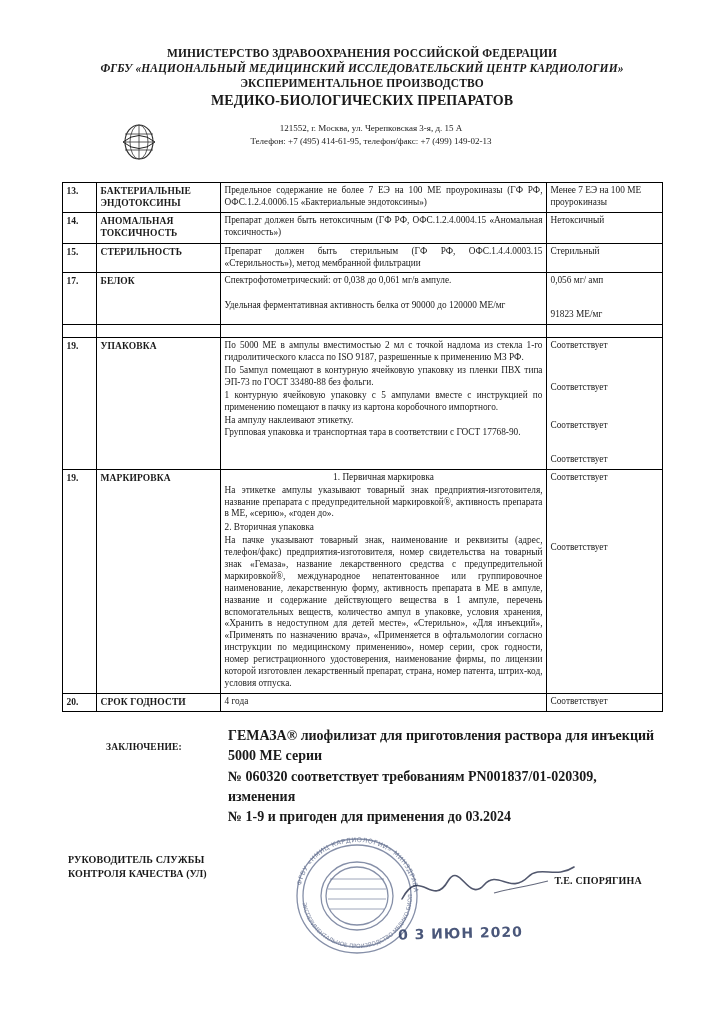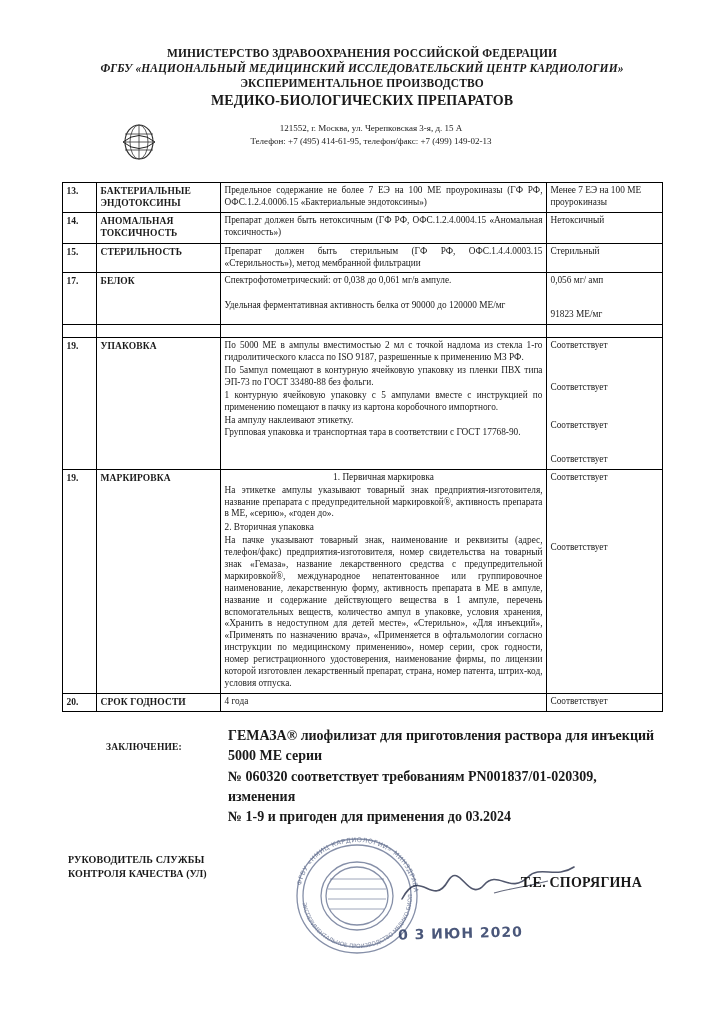--- a/index.html
+++ b/index.html
@@ -152,21 +152,21 @@
     font-weight: bold;
     font-size: 10px;
     line-height: 1.35;
     letter-spacing: 0.1px;
   }
   .sign-name {
     position: absolute;
     right: 14px;
     top: 22px;
     font-weight: bold;
-    font-size: 14px;
+    font-size: 10px;
     letter-spacing: 0.2px;
   }
   .stamp {
     position: absolute;
     left: 200px;
     top: -18px;
     width: 178px;
     height: 122px;
     opacity: 0.82;
   }

